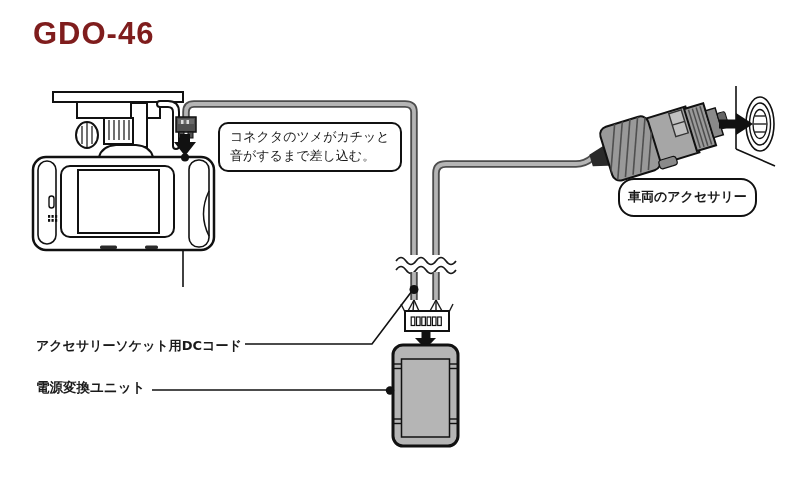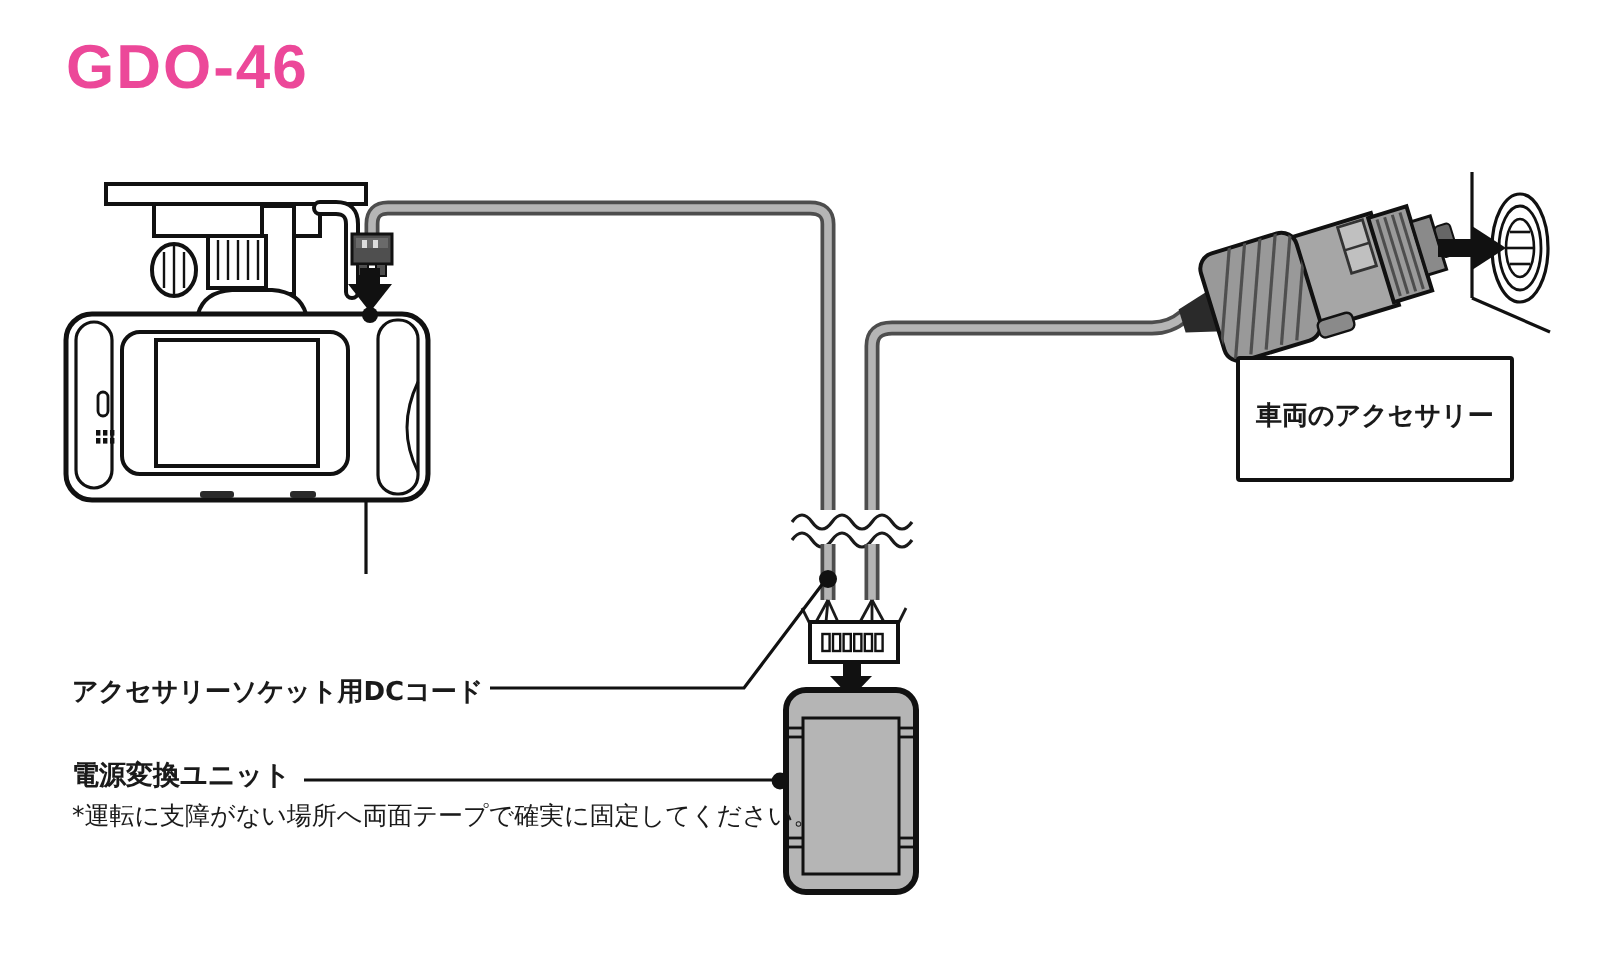--- a/index.html
+++ b/index.html
@@ -3,28 +3,28 @@
 <meta charset="utf-8">
 <style>
   html,body{margin:0;padding:0;background:#fff;}
   .stage{
     position:relative;width:800px;height:490px;background:#ffffff;overflow:hidden;
     font-family:"DejaVu Sans","Liberation Sans",sans-serif;color:#1a1a1a;
   }
   .artwork{position:absolute;left:0;top:0;}
   .title{
     position:absolute;left:33px;top:16px;font-size:31px;font-weight:bold;
-    letter-spacing:1px;font-family:"Liberation Sans","DejaVu Sans",sans-serif;color:#ec4899;
+    letter-spacing:1px;font-family:"Liberation Sans","DejaVu Sans",sans-serif;color:#7f1d1d;
   }
   .callout{
     position:absolute;border:2px solid #111;border-radius:10px;background:#fff;
     font-size:13px;line-height:1.45;padding:4px 10px;white-space:nowrap;
   }
   .callout-connector{left:218px;top:122px;font-weight:500;}
-  .callout-socket{left:618px;top:178px;border-radius:2px;font-weight:bold;padding:20px 8px;}
+  .callout-socket{left:618px;top:178px;border-radius:16px;font-weight:bold;padding:8px 8px;}
   .callout-socket .regular{font-weight:normal;}
   .label{position:absolute;font-size:13px;font-weight:600;white-space:nowrap;}
   .label-dc-input{left:36px;top:290px;}
   .label-dc-cord{left:36px;top:337px;}
   .label-power-unit{left:36px;top:379px;font-weight:800;font-size:13.5px;}
   .label-note{left:36px;top:400px;font-weight:400;font-size:12.5px;}
 </style>
 </head>
 <body>
 
@@ -210,22 +210,25 @@
       </g>
       <g fill="#111">
         <rect x="719" y="119.5" width="18" height="9"></rect>
         <polygon points="736,113 736,135 753,124"></polygon>
       </g>
     </g>
   </svg>
 
   <div class="title">GDO-46</div>
 
+  <div class="callout callout-connector">
+    <div>コネクタのツメがカチッと</div>
+    <div>音がするまで差し込む。</div>
+  </div>
 
   <div class="callout callout-socket">
     <div>車両のアクセサリー</div>
   </div>
 
   <div class="label label-power-unit">電源変換ユニット</div>
   <div class="label label-dc-cord">アクセサリーソケット用DCコード</div>
-  <div class="label label-note">*運転に支障がない場所へ両面テープで確実に固定してください。</div>
 
 </div>
 
 </body></html>

